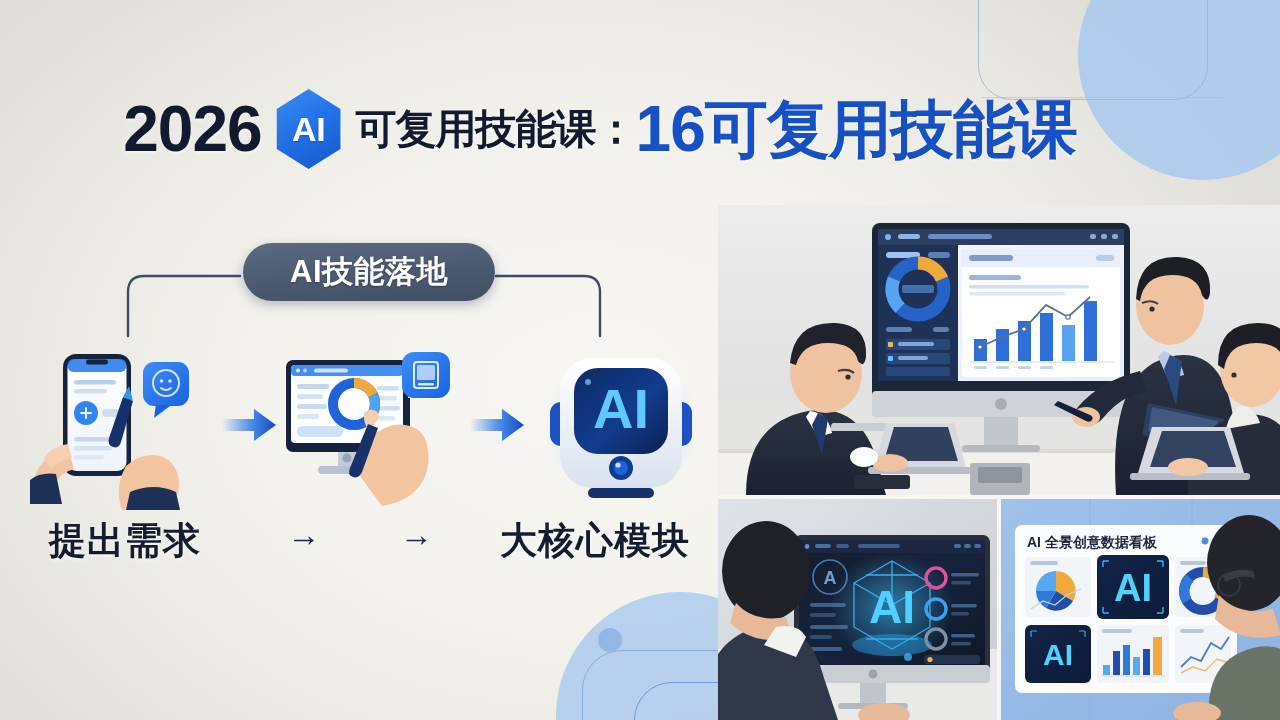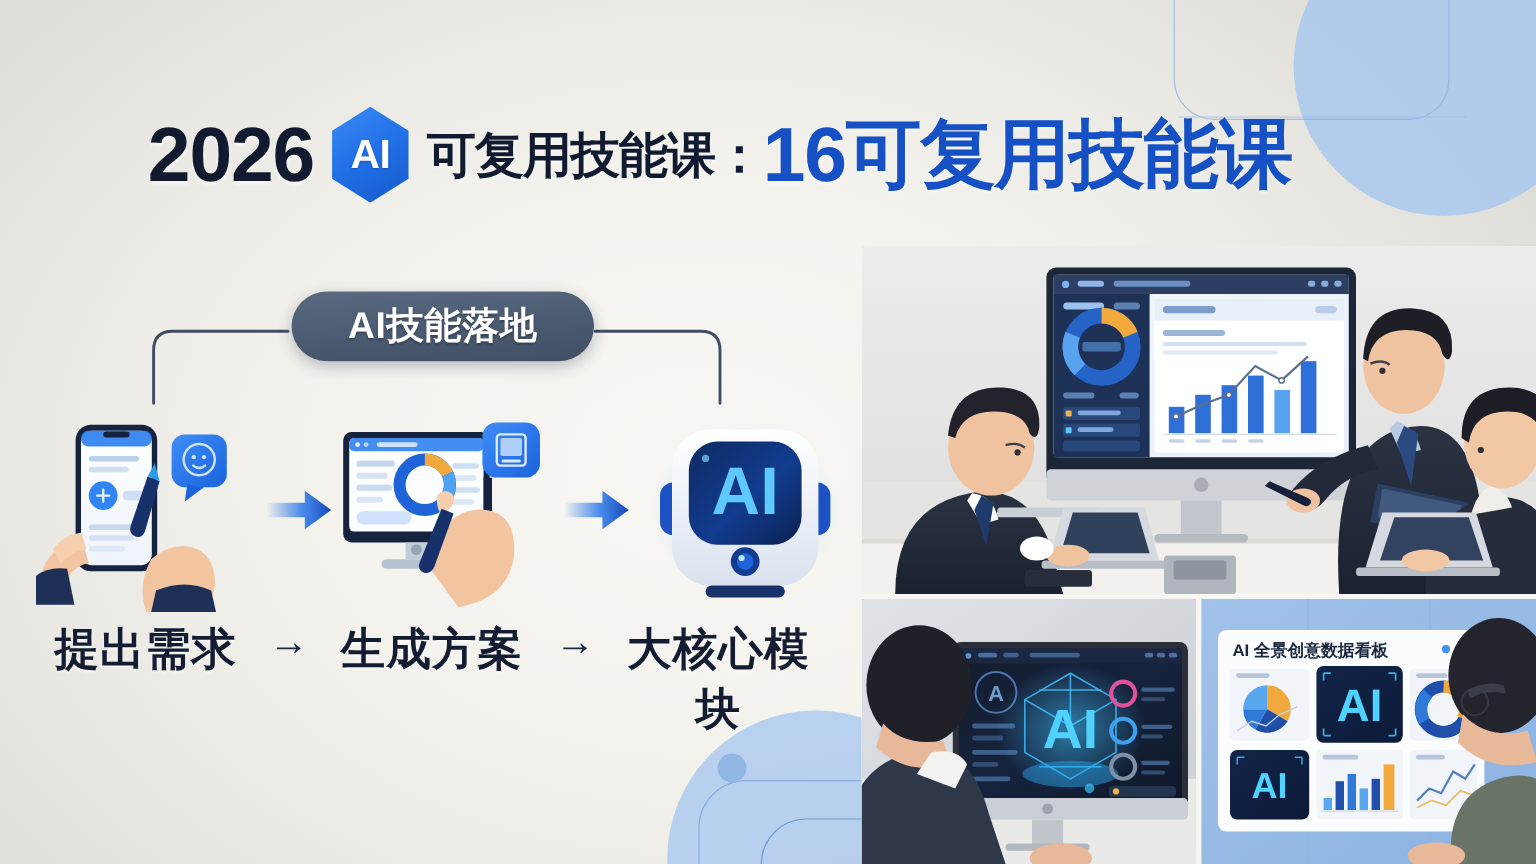--- a/index.html
+++ b/index.html
@@ -343,21 +343,20 @@
         <circle cx="92" cy="125" r="2.6" fill="#bfe6ff"></circle>
 
         <rect x="62" y="148" width="66" height="10" rx="5" fill="#17326a"></rect>
       </svg>
     </div>
   </div>
 
   <div id="captions">
     <span class="cap">提出需求</span>
     <span class="cap-arrow">→</span>
-    <span class="cap">生成方案</span>
     <span class="cap-arrow">→</span>
     <span class="cap">大核心模块</span>
   </div>
 
   <div id="photos">
 
     <div id="photo-top">
       <svg viewBox="0 0 562 290" width="562" height="290">
         <defs>
           <linearGradient id="wallG" x1="0" y1="0" x2="0" y2="1">

